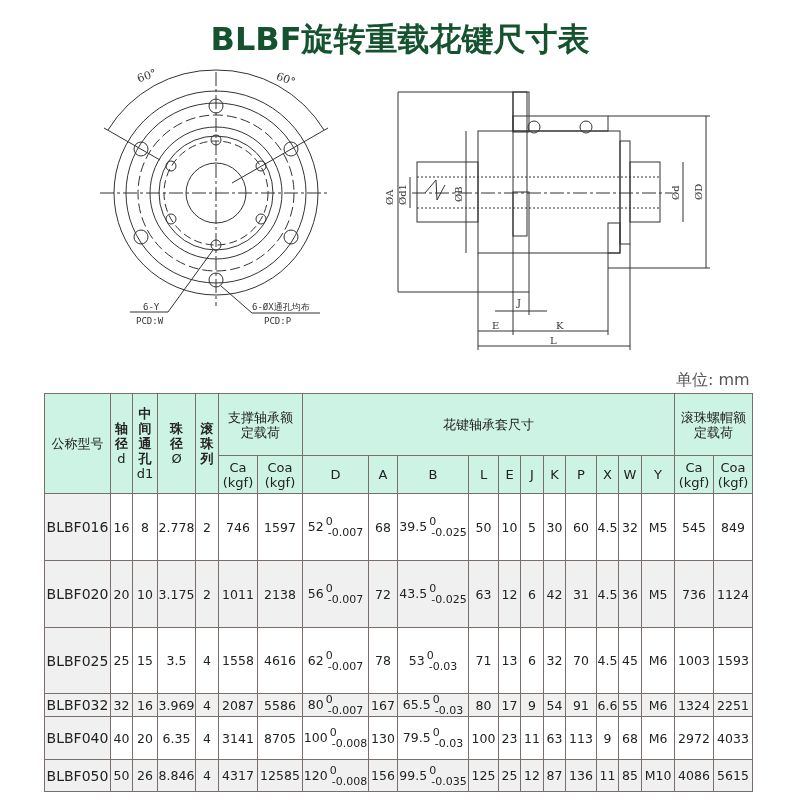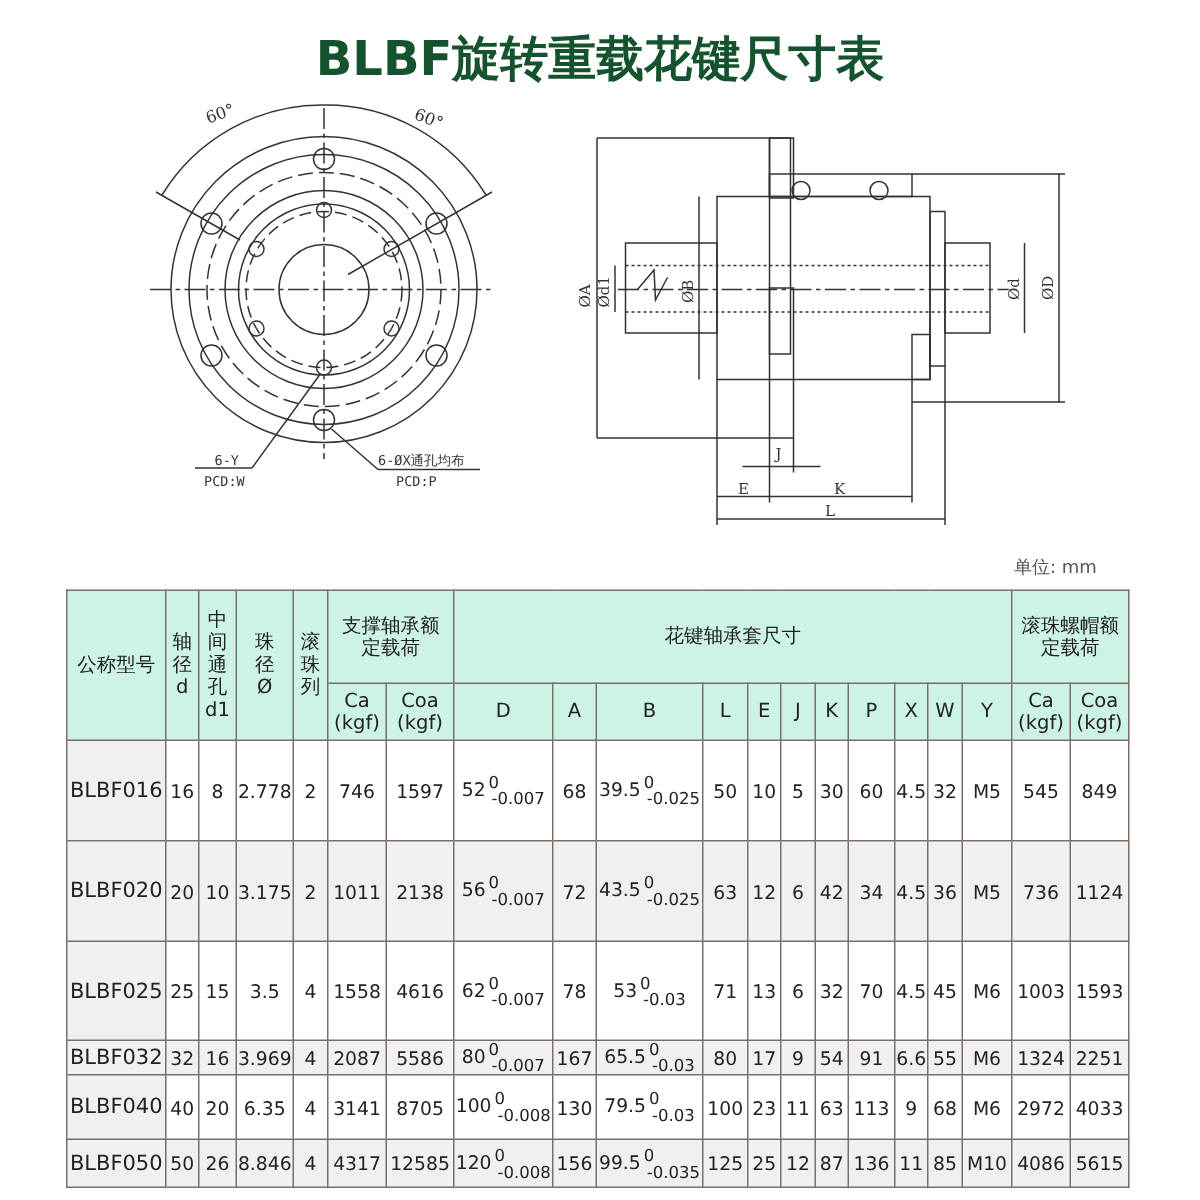--- a/index.html
+++ b/index.html
@@ -1,30 +1,30 @@
 <!DOCTYPE html>
 <html><head>
 <meta charset="utf-8">
 <style>
   html, body { margin:0; padding:0; background:#ffffff; }
   body { width:800px; height:800px; position:relative; overflow:hidden; font-family:"DejaVu Sans", sans-serif; color:#222; }
   .title { position:absolute; left:0; top:18px; width:800px; text-align:center; font-size:32px; font-weight:bold; color:#14532d; letter-spacing:0px; font-family:"DejaVu Sans", sans-serif; }
   .drawing { position:absolute; left:0; top:0; width:800px; height:370px; }
-  .unit { position:absolute; left:676px; top:370px; font-size:12px; color:#555; }
+  .unit { position:absolute; left:676px; top:370px; font-size:16px; color:#555; }
   table.spec { position:absolute; left:44px; top:393px; border-collapse:collapse; table-layout:fixed; font-family:"DejaVu Sans", sans-serif; font-size:12px; }
   table.spec td, table.spec th { border:1.3px solid #7a6e6a; text-align:center; vertical-align:middle; padding:0; font-weight:normal; color:#222; }
   table.spec thead th { background:#cdf3e4; font-size:13px; line-height:15px; }
   table.spec tbody td { background:#ffffff; font-size:12.5px; }
   table.spec tbody td.model { font-size:14px; background:#f0f0f0; }
   table.spec tbody tr:nth-child(even) td { background:#f0f0f0; }
   table.spec tbody tr:nth-child(odd) td.model { background:#f0f0f0; }
   .tol { display:inline-block; vertical-align:middle; font-size:11px; line-height:11px; text-align:left; margin-left:2px; }
   .tol .up { display:block; }
   .tol .lo { display:block; padding-left:2px; }
-  .vert { display:inline-block; width:14px; line-height:15px; word-break:break-all; }
+  .vert { display:inline-block; width:14px; line-height:15px; word-break:break-all;font-weight:bold; }
 </style>
 </head>
 <body>
 
 <div class="title">BLBF旋转重载花键尺寸表</div>
 
 <svg class="drawing" viewBox="0 0 800 370" xmlns="http://www.w3.org/2000/svg">
   <g fill="none" stroke="#333" stroke-width="1">
 
     <line x1="216" y1="72" x2="216" y2="306" stroke-dasharray="14,3,3,3"></line>
@@ -214,21 +214,21 @@
       <td>2</td>
       <td>1011</td>
       <td>2138</td>
       <td><span>56</span><span class="tol"><span class="up">0</span><span class="lo">-0.007</span></span></td>
       <td>72</td>
       <td><span>43.5</span><span class="tol"><span class="up">0</span><span class="lo">-0.025</span></span></td>
       <td>63</td>
       <td>12</td>
       <td>6</td>
       <td>42</td>
-      <td>34</td>
+      <td>31</td>
       <td>4.5</td>
       <td>36</td>
       <td>M5</td>
       <td>736</td>
       <td>1124</td>
     </tr>
     <tr style="height:66px">
       <td class="model">BLBF025</td>
       <td>25</td>
       <td>15</td>

